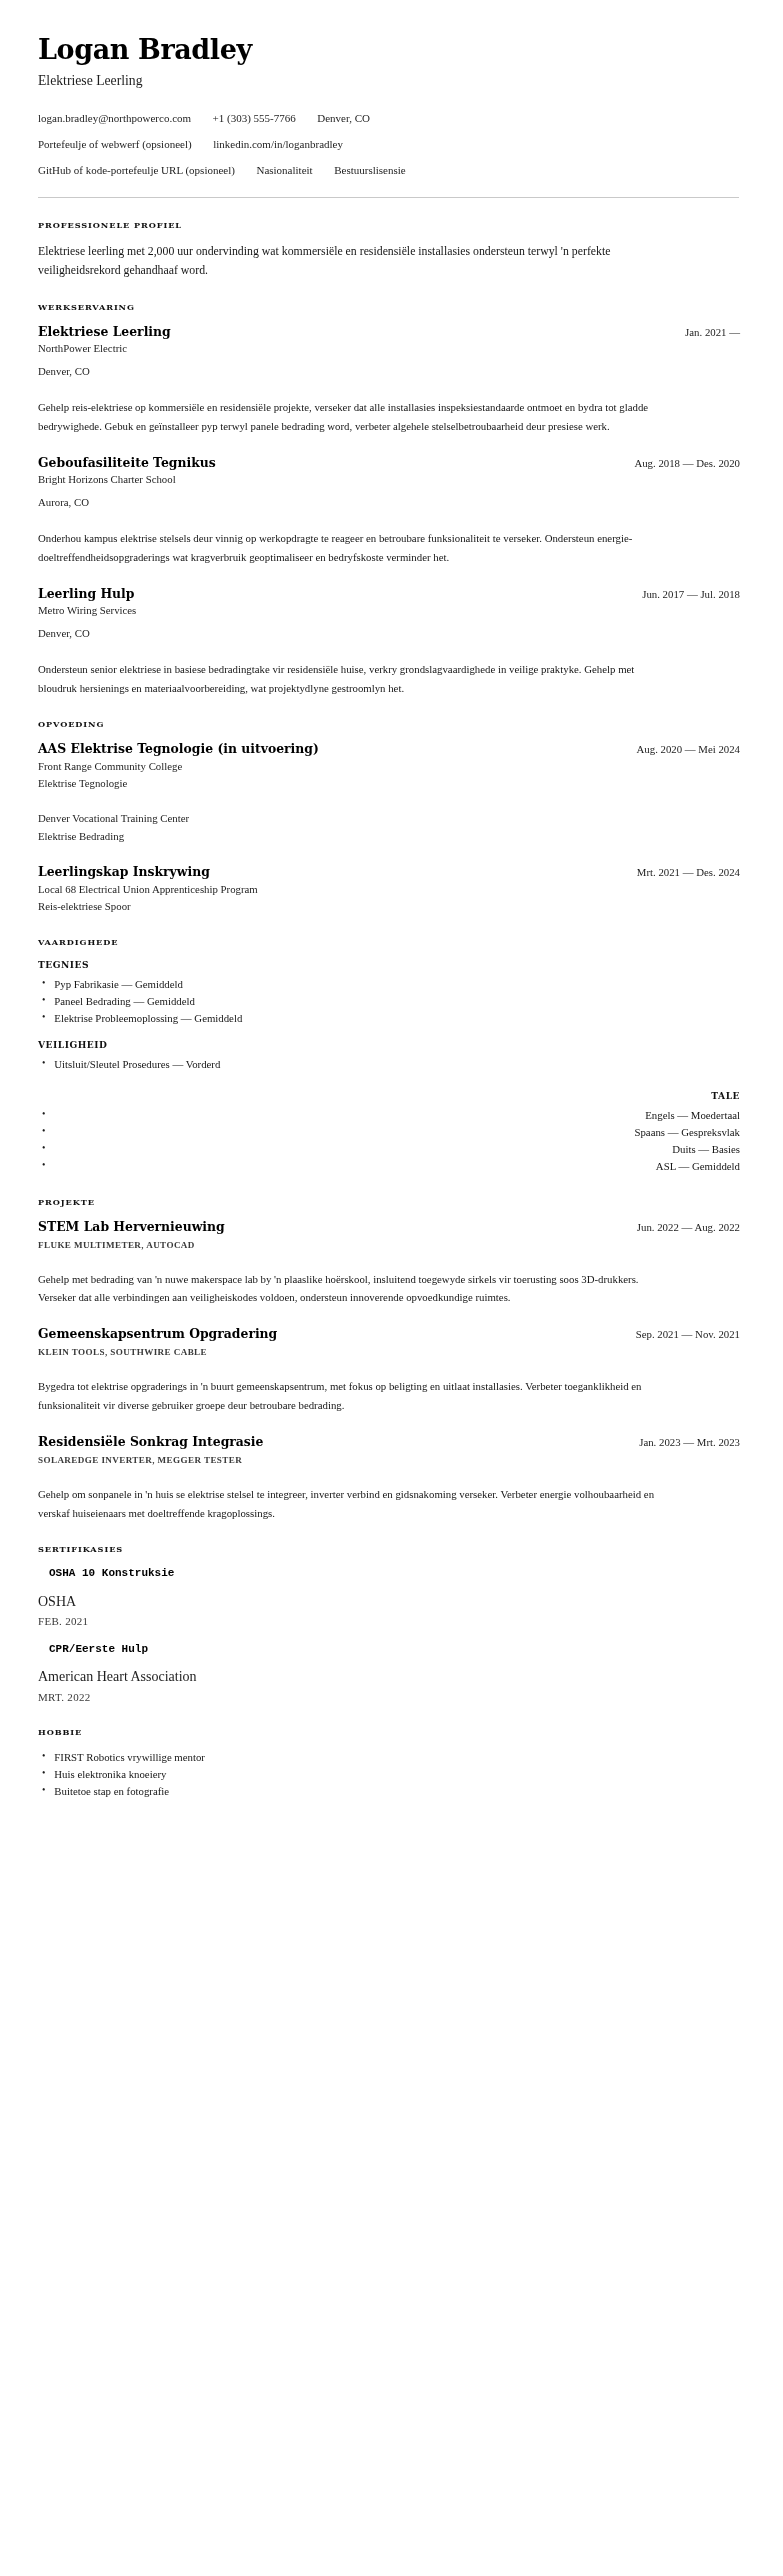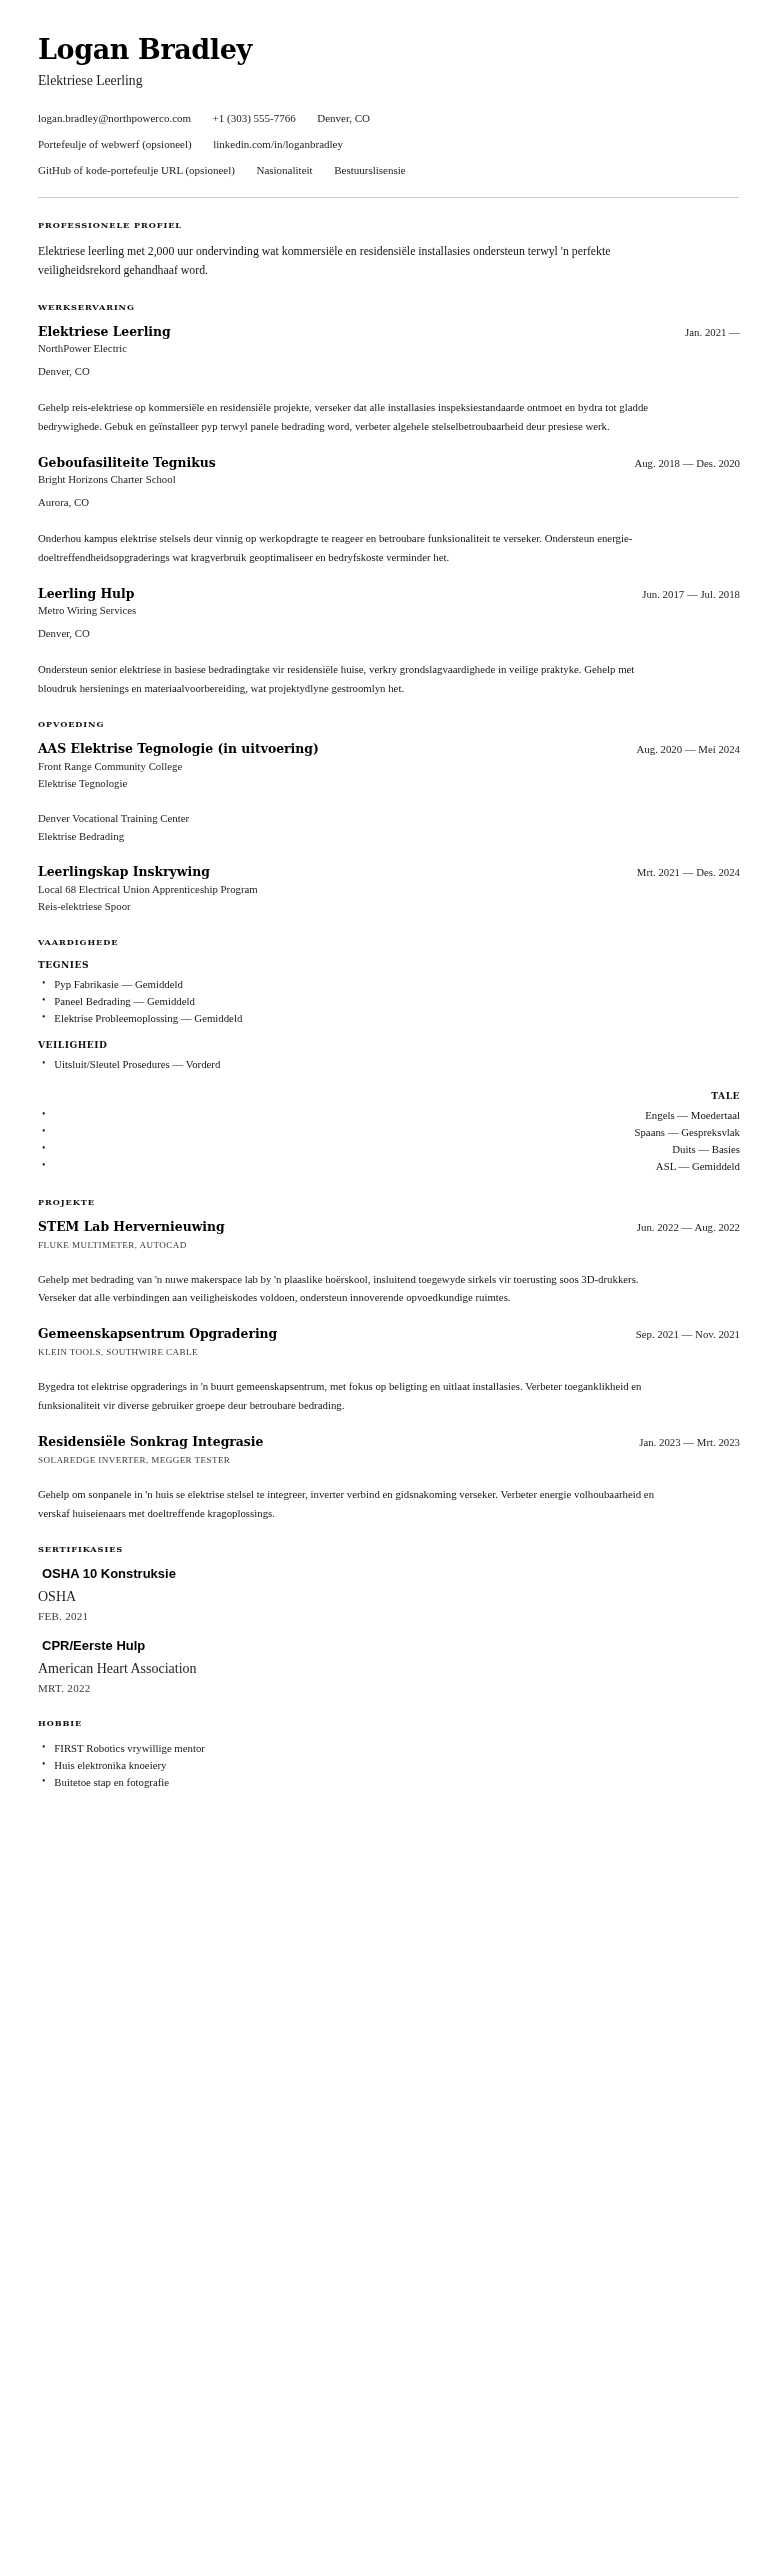--- a/index.html
+++ b/index.html
@@ -114,20 +114,21 @@
     margin: 7.2px 0 0 0;
     color: #1d1d1d;
   }
   .entry-meta {
     font-size: 9.1px;
     letter-spacing: 0.4px;
     line-height: 1.4;
     margin: 4.6px 0 0 0;
     color: #3a3a3a;
     text-transform: uppercase;
+    font-weight: bold;
   }
   .entry-desc {
     font-size: 10.8px;
     line-height: 1.72;
     margin: 18.3px 0 0 0;
     max-width: 627px;
     color: #161616;
   }
 
   
@@ -161,25 +162,25 @@
     top: -0.7px;
     font-size: 9.8px;
     color: #1a1a1a;
   }
   .lang-block { margin-top: 17px; text-align: right; }
 
   
   .cert { margin-bottom: 13px; }
   .cert:last-child { margin-bottom: 0; }
   .cert-name {
-    font-family: Liberation Sans, sans-serif;
-    font-size: 13px;
+    font-family: Liberation Mono, monospace;
+    font-size: 11px;
     font-weight: 700;
     line-height: 1.3;
-    margin: 4px;
+    margin: 11px;
     color: #000000;
   }
   .cert-issuer {
     font-size: 14px;
     line-height: 1.4;
     margin: 2px 0 0 0;
     color: #1d1d1d;
   }
   .cert-date {
     font-size: 11px;

